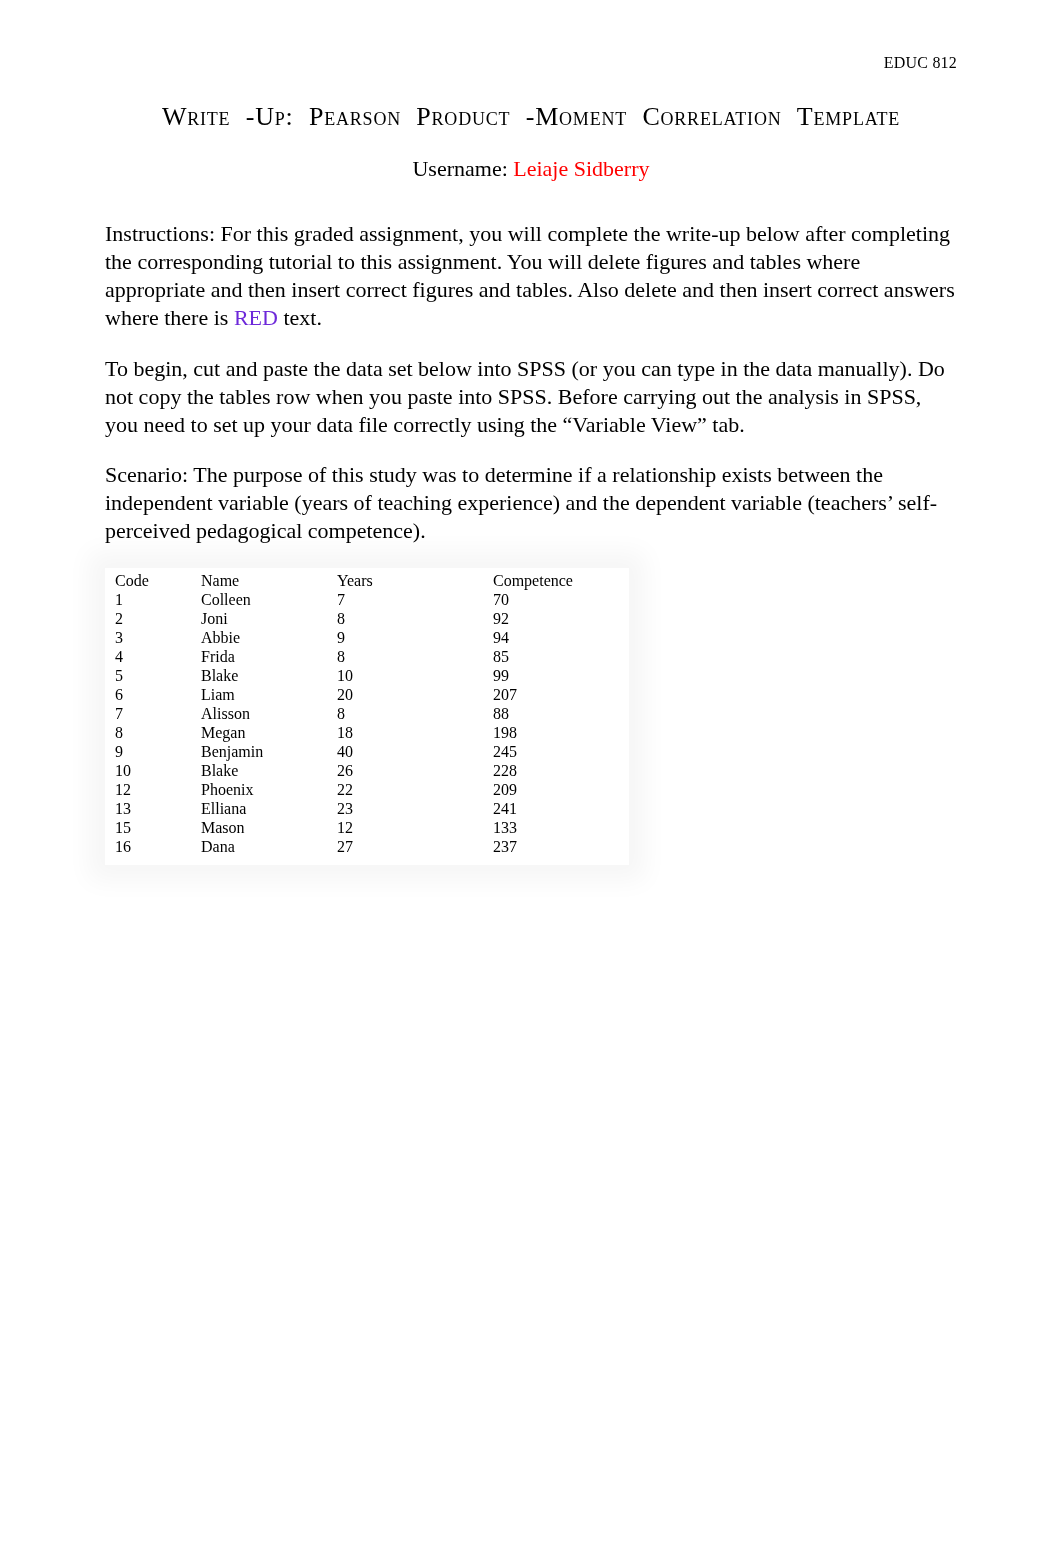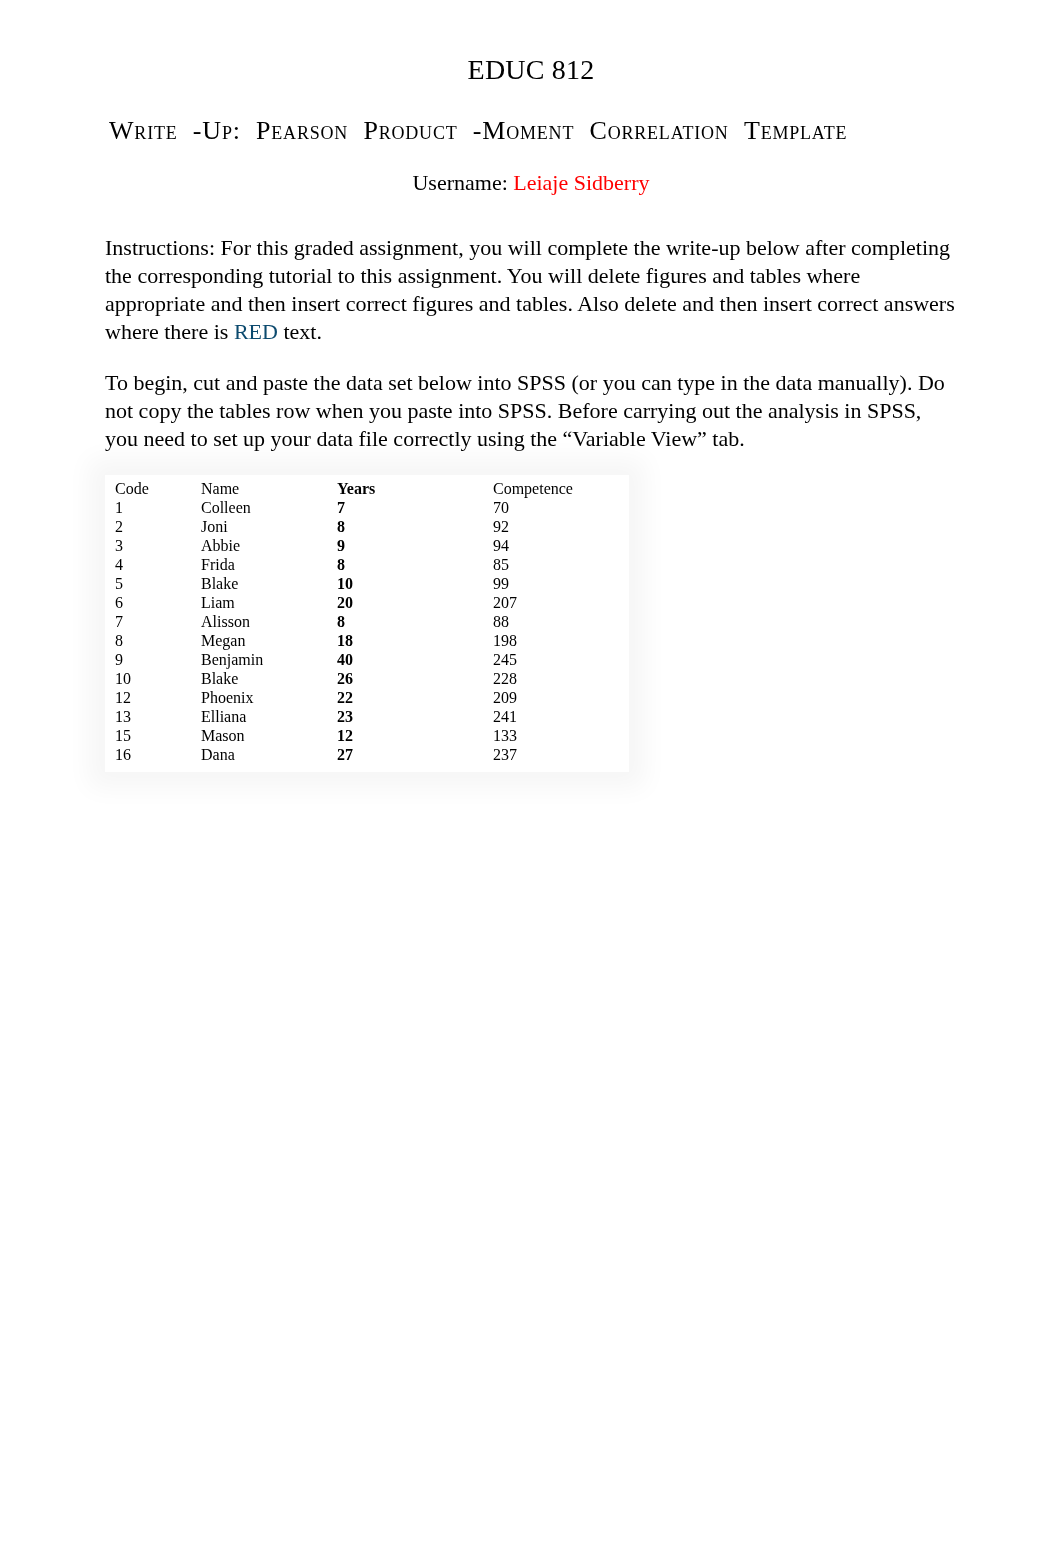--- a/index.html
+++ b/index.html
@@ -10,27 +10,27 @@
     color: #000000;
   }
   .page {
     width: 1062px;
     min-height: 1561px;
     box-sizing: border-box;
     padding: 54px 105px 60px 105px;
     position: relative;
   }
   .course-header {
-    text-align: center;
-    font-size: 28px;
+    text-align: right;
+    font-size: 16px;
     margin-bottom: 30px;
     letter-spacing: 0.2px;
   }
   .title-line {
-    text-align: left;
+    text-align: center;
     font-size: 26px;
     margin: 6px 0 24px 0;
     letter-spacing: 0.8px;
     white-space: nowrap;
   }
   .title-word {
     display: inline-block;
     font-variant: small-caps;
     margin: 0 4px;
   }
@@ -42,41 +42,41 @@
   .username-value {
     color: #ff0000;
   }
   .para {
     font-size: 22px;
     line-height: 1.28;
     margin: 0 0 22px 0;
     text-align: left;
   }
   .red {
-    color: #0c4a6e;
+    color: #6d28d9;
   }
   .table-wrap {
     display: inline-block;
     box-shadow: 0 0 24px 16px rgba(0,0,0,0.04);
     padding: 4px 8px 8px 2px;
   }
   table.data {
     border-collapse: collapse;
     font-size: 16px;
   }
   table.data th, table.data td {
     text-align: left;
     padding: 0.5px 8px;
     font-weight: normal;
     vertical-align: top;
     white-space: nowrap;
   }
   table.data th.col-code, table.data td.col-code { width: 70px; }
   table.data th.col-name, table.data td.col-name { width: 120px; }
-  table.data th.col-years, table.data td.col-years { width: 140px; font-weight: bold; }
+  table.data th.col-years, table.data td.col-years { width: 140px; }
   table.data th.col-comp, table.data td.col-comp { width: 120px; }
 </style>
 </head>
 <body>
 
 <div class="page">
 
   <div class="course-header">EDUC 812</div>
 
   <div class="title-line">
@@ -92,20 +92,23 @@
   <div class="username-line">
     <span>Username:  </span><span class="username-value">Leiaje Sidberry</span>
   </div>
 
   <p class="para">
     <span>Instructions:   </span><span>For this graded assignment, you will complete the write-up below after completing the corresponding tutorial to this assignment. You will delete figures and tables where appropriate and then insert correct figures and tables. Also delete and then insert correct answers where there is </span><span class="red">RED</span><span> text.</span>
   </p>
 
   <p class="para">To begin, cut and paste the data set below into SPSS (or you can type in the data manually).  Do not copy the tables row when you paste into SPSS. Before carrying out the analysis in SPSS, you need to set up your data file correctly using the “Variable View” tab.</p>
 
+  <p class="para">
+    <span>Scenario:  </span><span>The purpose of this study was to determine if a relationship exists between the independent variable (years of teaching experience) and the dependent variable (teachers’ self-perceived pedagogical competence).</span>
+  </p>
 
   <div class="table-wrap">
     <table class="data">
       <thead>
         <tr>
           <th class="col-code">Code</th>
           <th class="col-name">Name</th>
           <th class="col-years">Years</th>
           <th class="col-comp">Competence</th>
         </tr>

